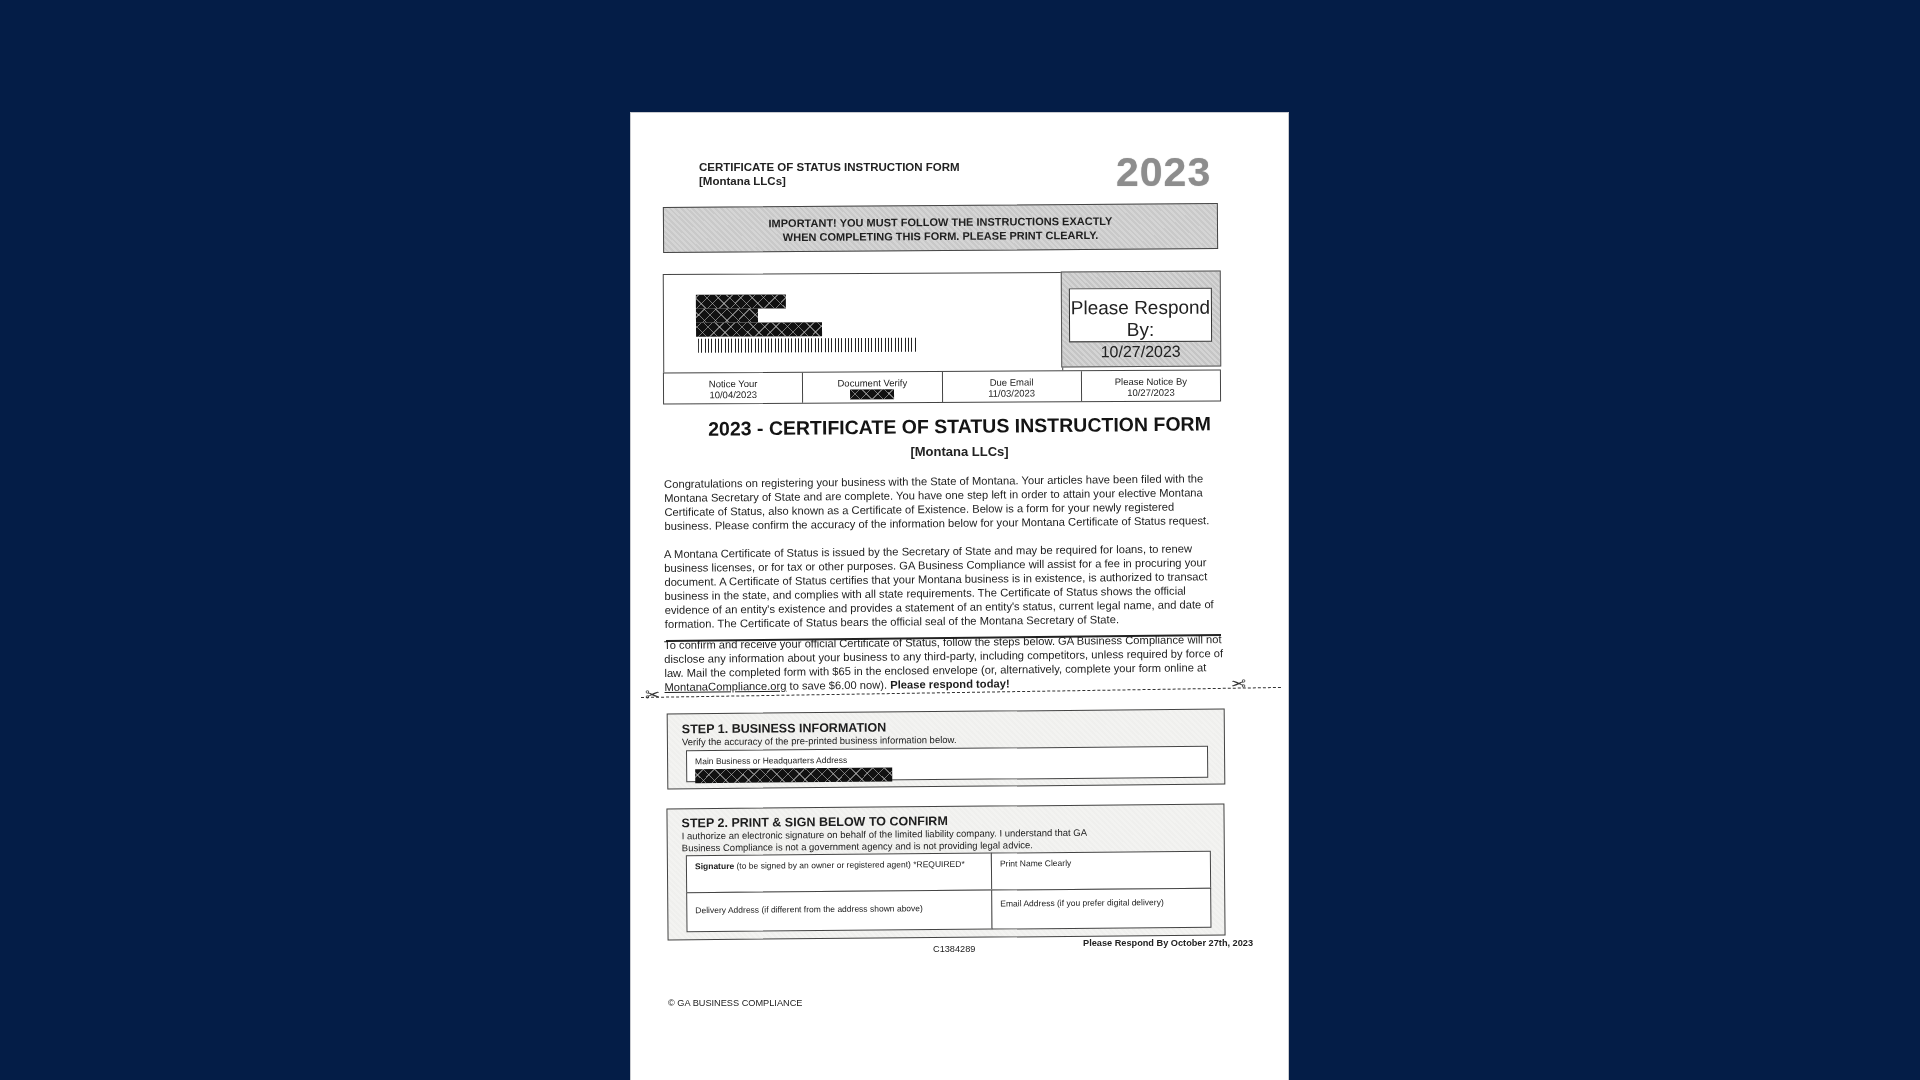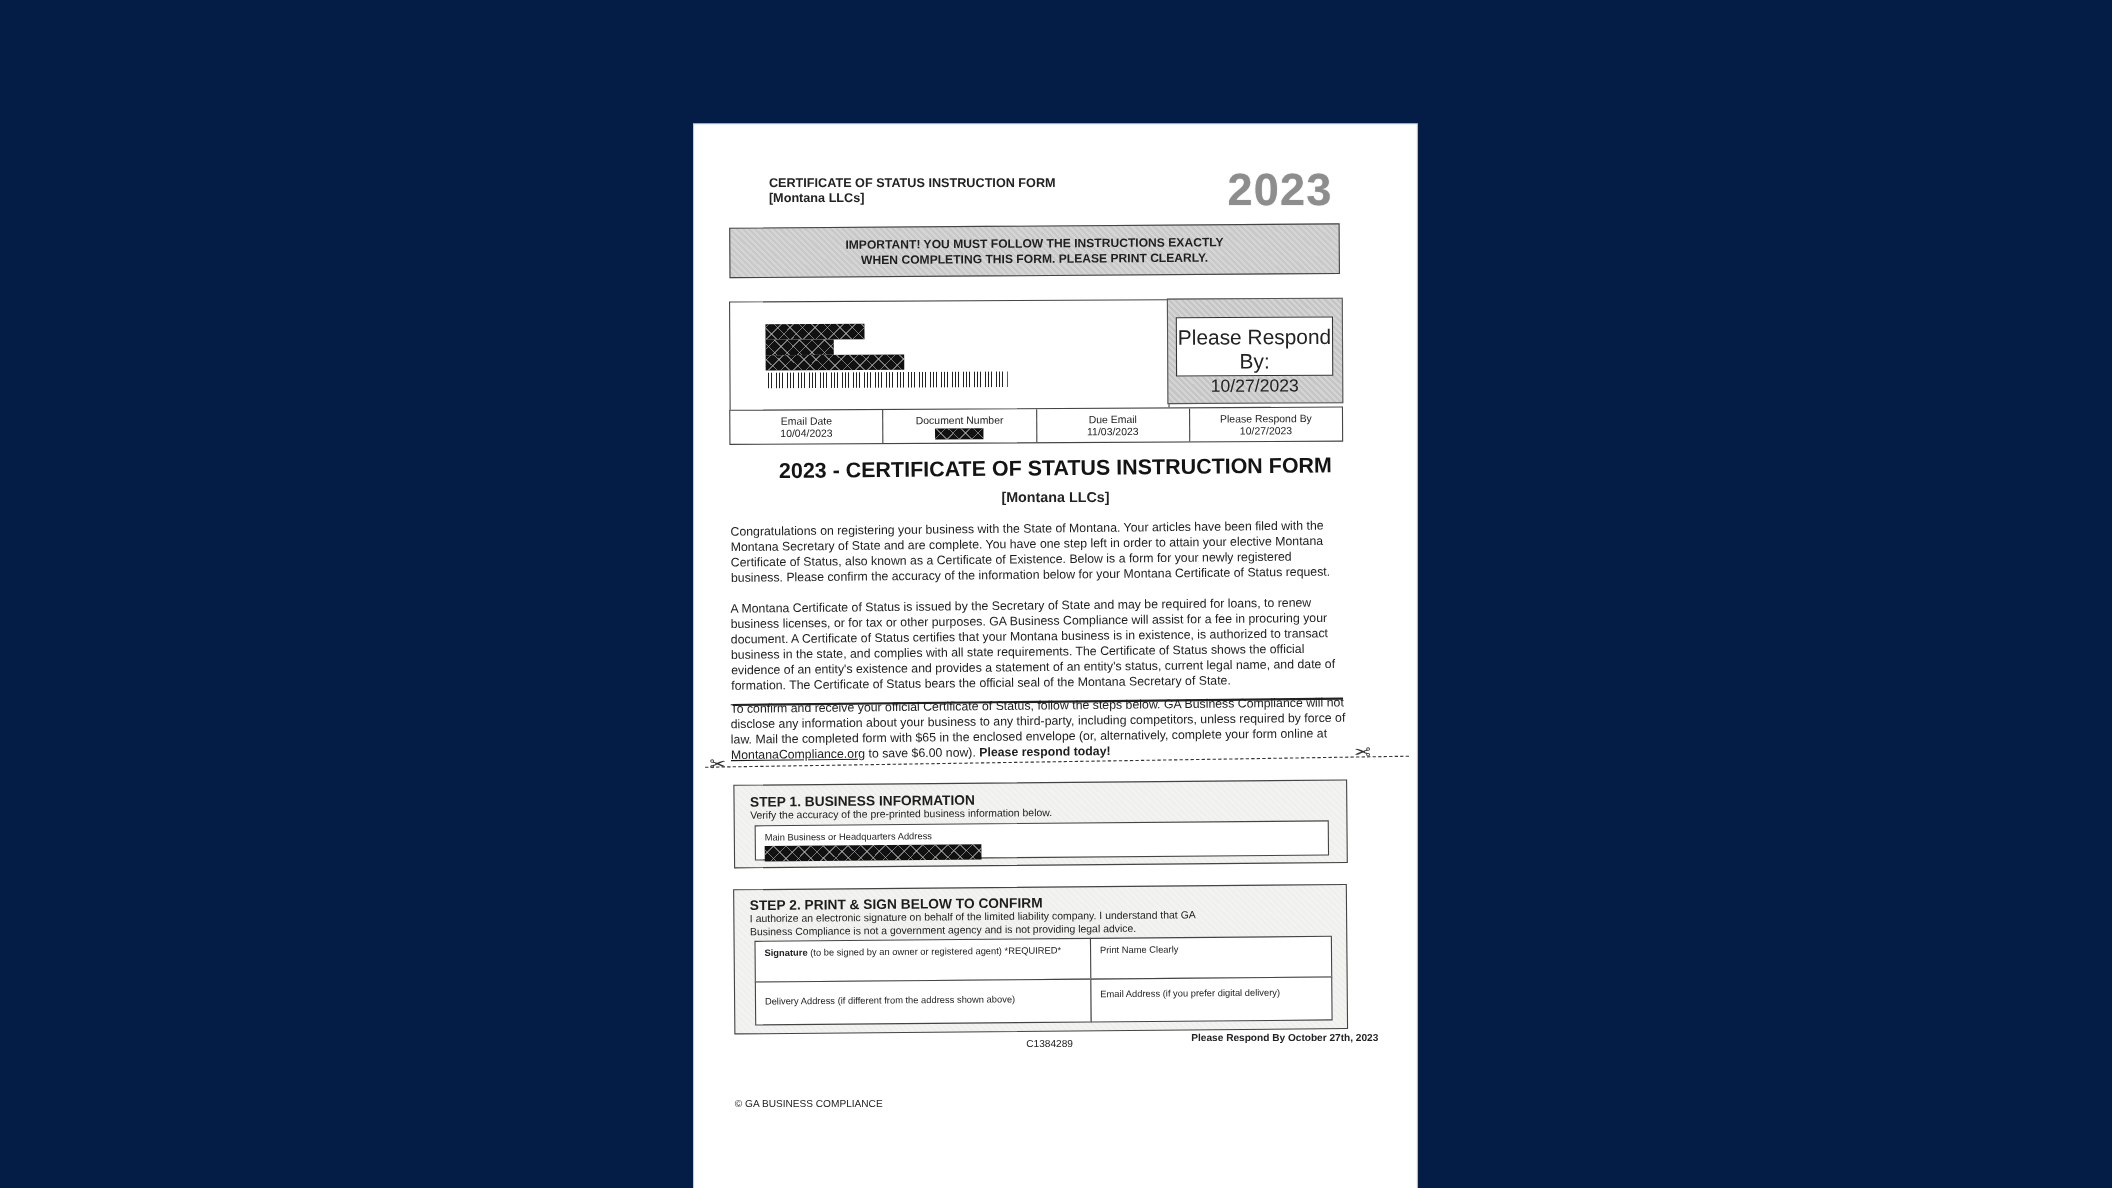--- a/index.html
+++ b/index.html
@@ -106,33 +106,33 @@
 
   <div class="abs respond-outer">
     <div class="respond-inner">
       <div class="lbl">Please Respond By:</div>
       <div class="val">10/27/2023</div>
     </div>
   </div>
 
   <div class="abs info-row">
     <div class="info-cell">
-      <div>Email Date</div>
+      <div>Notice Your</div>
       <div>10/04/2023</div>
     </div>
     <div class="info-cell">
-      <div>Document Number</div>
+      <div>Document Verify</div>
       <div><span class="redact doc-redact" style="position:relative;"></span></div>
     </div>
     <div class="info-cell">
       <div>Due Email</div>
       <div>11/03/2023</div>
     </div>
     <div class="info-cell">
-      <div>Please Respond By</div>
+      <div>Please Notice By</div>
       <div>10/27/2023</div>
     </div>
   </div>
 
   <div class="abs main-title">2023 - CERTIFICATE OF STATUS INSTRUCTION FORM</div>
   <div class="abs sub-title">[Montana LLCs]</div>
 
   <div class="abs para p1">Congratulations on registering your business with the State of Montana. Your articles have been filed with the Montana Secretary of State and are complete. You have one step left in order to attain your elective Montana Certificate of Status, also known as a Certificate of Existence. Below is a form for your newly registered business. Please confirm the accuracy of the information below for your Montana Certificate of Status request.</div>
   <div class="abs para p2">A Montana Certificate of Status is issued by the Secretary of State and may be required for loans, to renew business licenses, or for tax or other purposes. GA Business Compliance will assist for a fee in procuring your document. A Certificate of Status certifies that your Montana business is in existence, is authorized to transact business in the state, and complies with all state requirements. The Certificate of Status shows the official evidence of an entity's existence and provides a statement of an entity's status, current legal name, and date of formation. The Certificate of Status bears the official seal of the Montana Secretary of State.</div>
   <div class="abs rule"></div>

